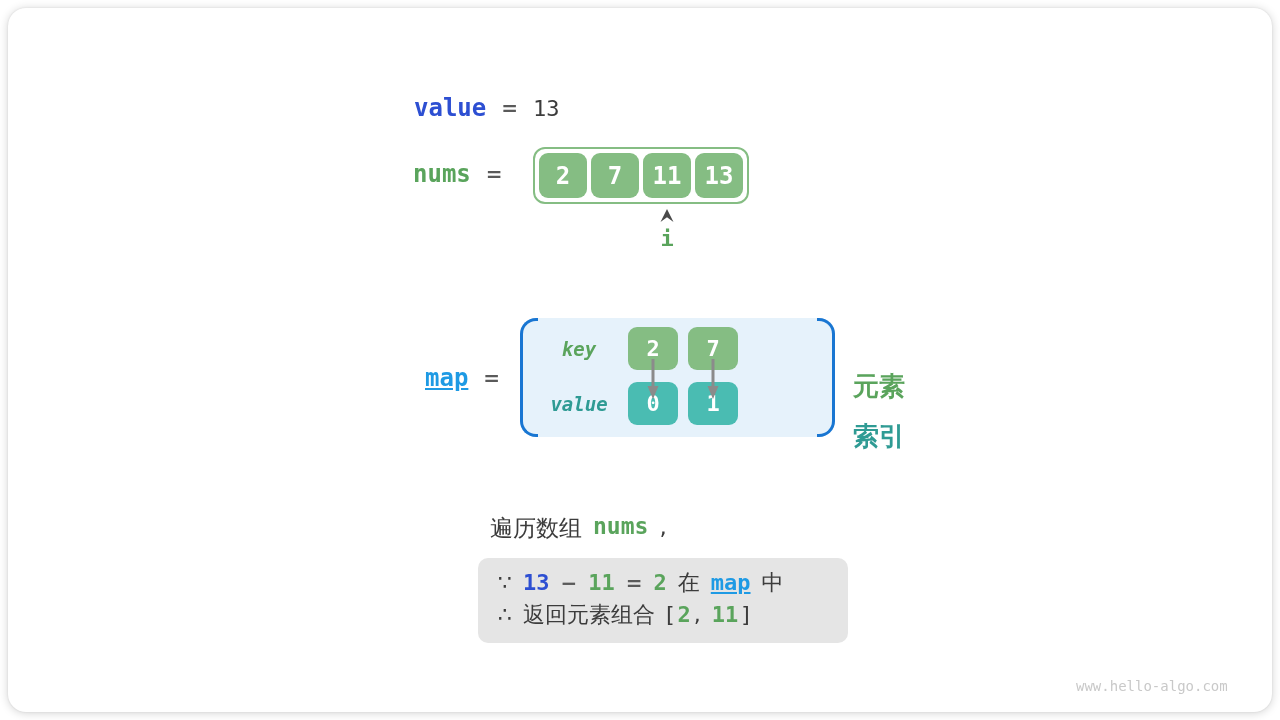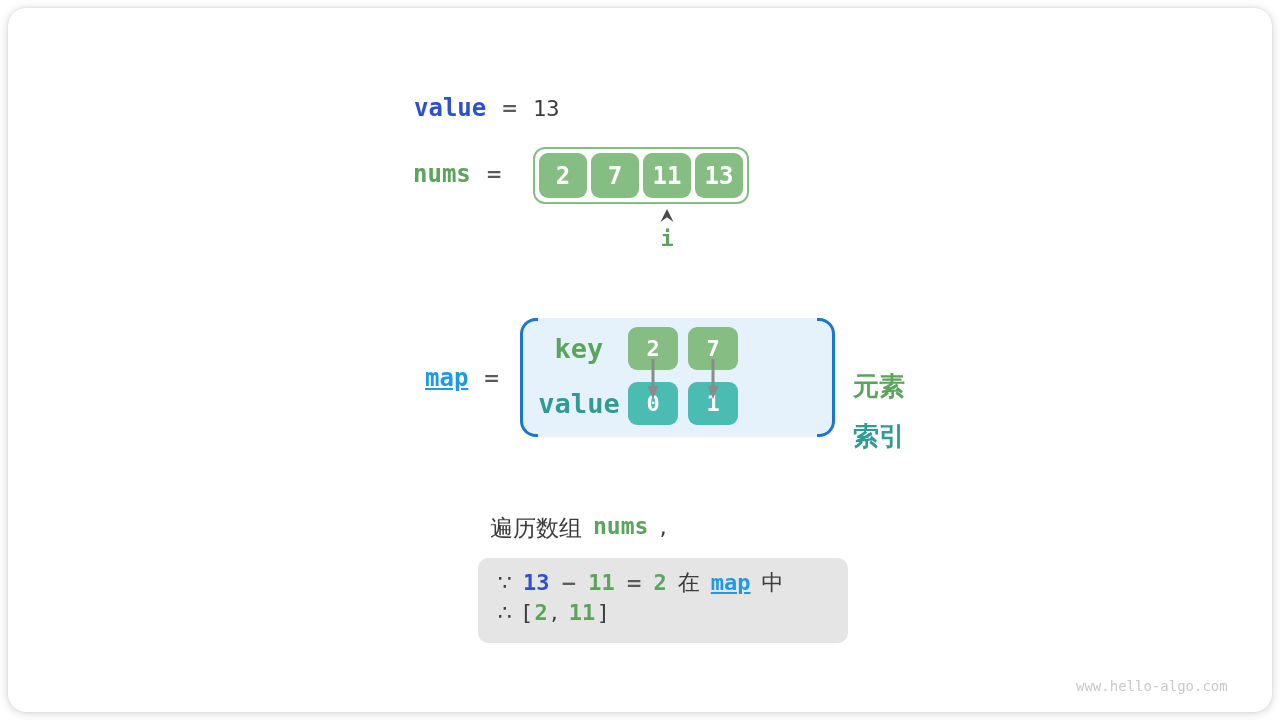--- a/index.html
+++ b/index.html
@@ -36,21 +36,21 @@
   .pointer{position:absolute;left:667px;top:209px;transform:translateX(-50%);
            display:flex;flex-direction:column;align-items:center;gap:3px;}
   .pointer .plabel{font-size:22px;}
 
   .map-box{position:absolute;left:520px;top:318px;width:315px;height:119px;
            background:var(--map-bg);border-radius:16px;}
   .bracket{position:absolute;top:0;bottom:0;width:18px;border:3px solid var(--bracket-blue);}
   .bracket-left{left:0;border-right:none;border-radius:16px 0 0 16px;}
   .bracket-right{right:0;border-left:none;border-radius:0 16px 16px 0;}
   .map-label{position:absolute;left:18px;width:82px;height:43px;display:flex;align-items:center;justify-content:center;
-             font-size:27px;}
+             font-size:19px;font-style:italic;}
   .map-cells{position:absolute;left:108px;display:flex;gap:10px;}
   .mcell{width:50px;height:43px;border-radius:9px;display:flex;align-items:center;justify-content:center;
          color:#ffffff;font-size:22px;font-family:"DejaVu Sans Mono","Liberation Mono",monospace;font-weight:bold;}
   .mcell-key{background:var(--box-green);}
   .mcell-val{background:var(--box-teal);}
   .row-key{top:9px;} .row-val{top:64px;}
   .map-arrow{position:absolute;top:40px;width:14px;height:42px;}
   .map-arrow-1{left:126px;} .map-arrow-2{left:186px;}
 
   .annotation{position:absolute;left:853px;font-size:26px;font-weight:bold;margin-top:29px;}
@@ -146,20 +146,21 @@
       <span class="op">−</span>
       <span class="code green">11</span>
       <span class="op">=</span>
       <span class="code green">2</span>
       <span class="dark">在</span>
       <span class="code bblue">map</span>
       <span class="dark">中</span>
     </div>
     <div class="note-line">
       <span class="dark">∴</span>
+      <span class="dark">返回元素组合</span>
       <span class="tight">
         <span class="dark">[</span>
         <span class="code green">2</span>
         <span class="dark" style="margin-right:8px;">,</span>
         <span class="code green">11</span>
         <span class="dark">]</span>
       </span>
     </div>
   </div>
 

